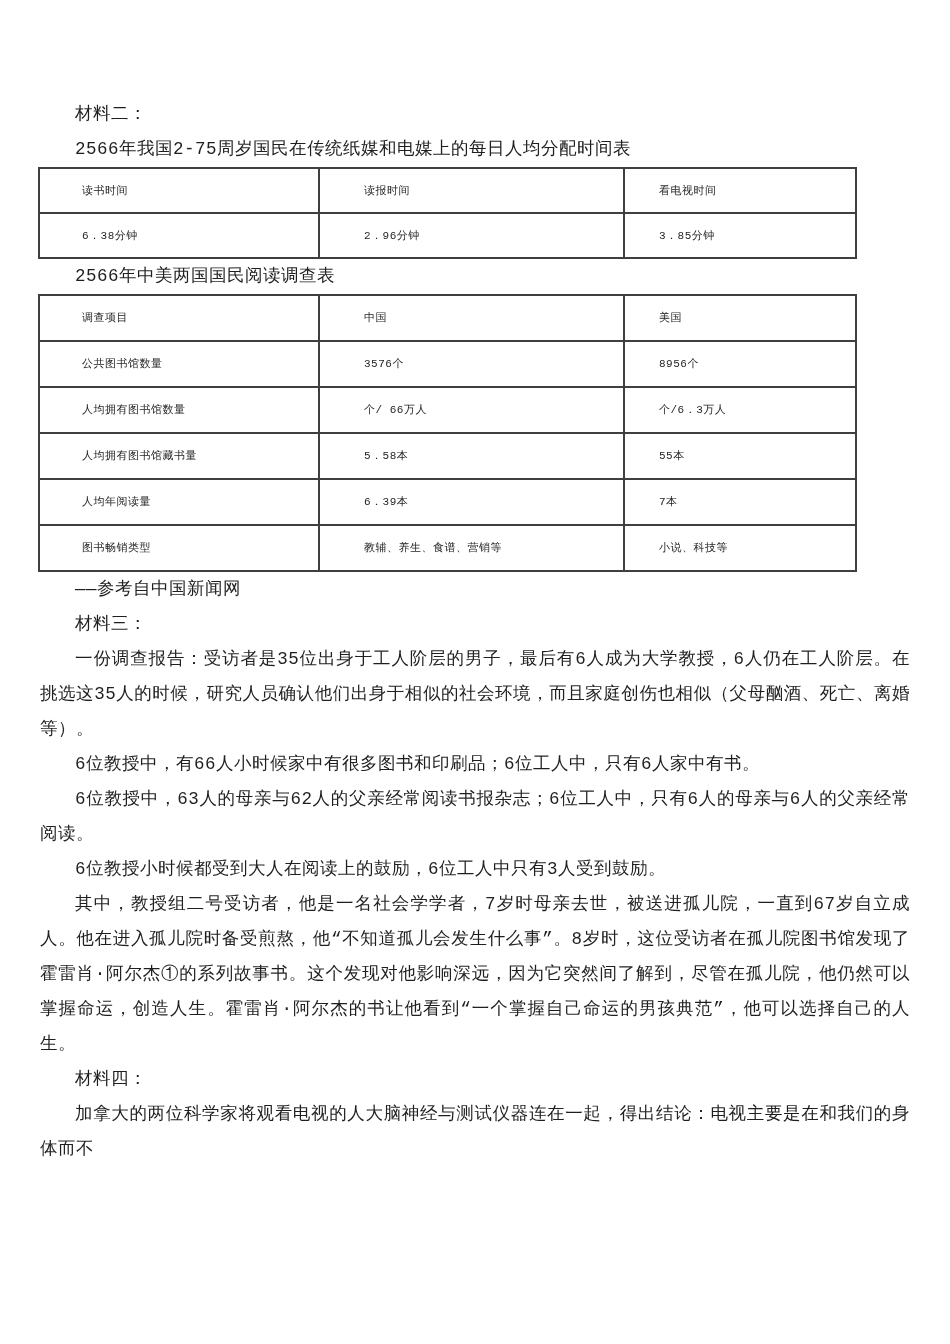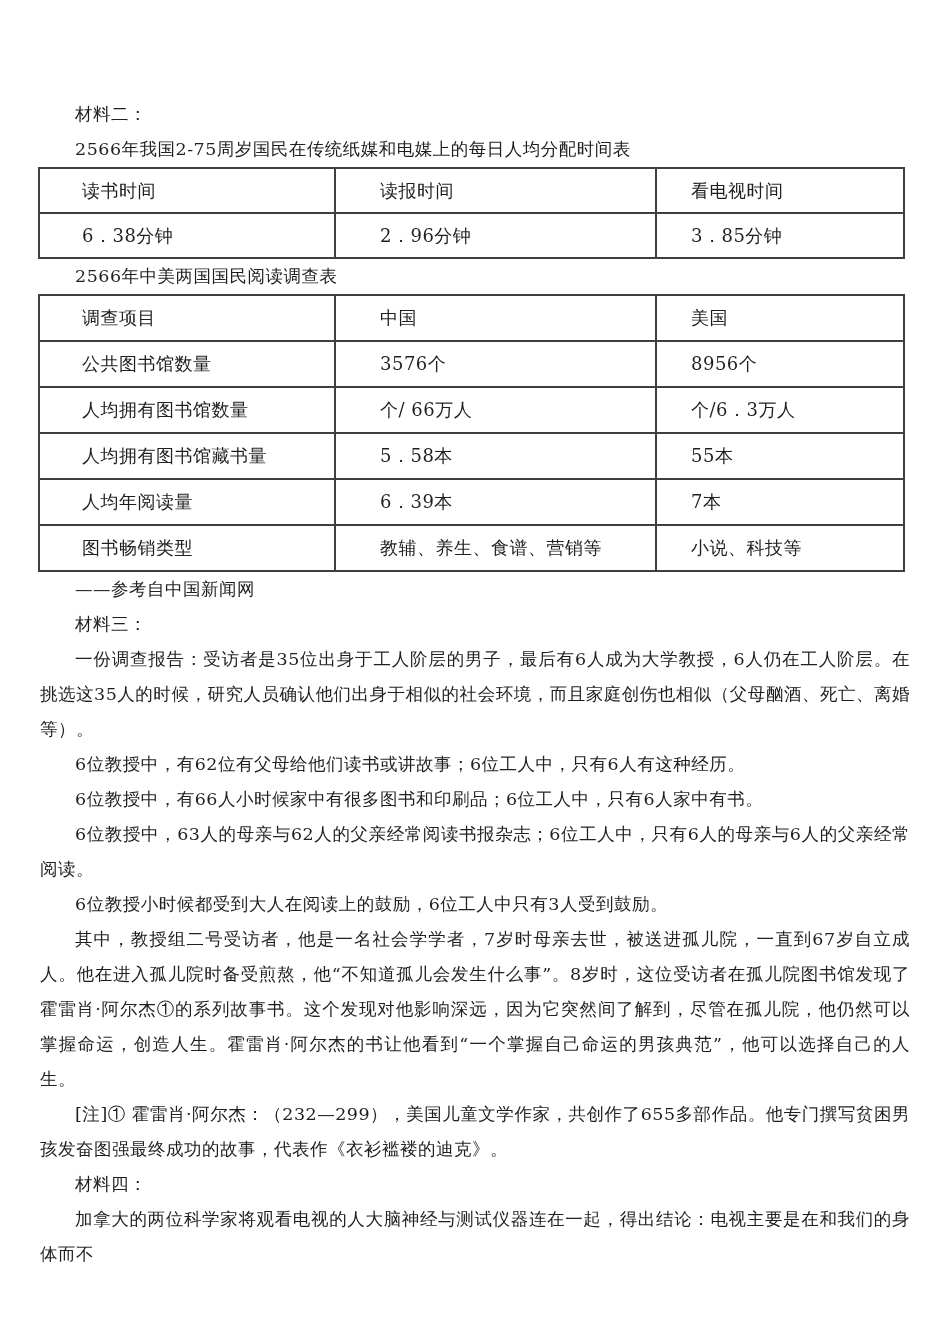--- a/index.html
+++ b/index.html
@@ -12,41 +12,42 @@
     height: 1344px;
     font-family: "DejaVu Serif", serif;
     color: #1f1f1f;
     overflow: hidden;
   }
   .page {
     box-sizing: border-box;
     width: 950px;
     height: 960px;
     padding: 97px 40px 0 40px;
+    font-family: Liberation Mono, monospace;
   }
   .para {
     margin: 0;
     font-size: 17.5px;
     line-height: 35px;
     text-align: justify;
     letter-spacing: 0.5px;
   }
   .indent { text-indent: 2em; }
   .doc-table {
     border-collapse: collapse;
     table-layout: fixed;
     width: 679px;
     margin-left: -2px;
   }
   .doc-table td {
     border: 2px solid #3f3f3f;
-    font-size: 18px;
+    font-size: 11px;
     line-height: 22px;
     vertical-align: middle;
-    padding: 0 20px 0 42px;
+    padding: 0 4px 0 42px;
     letter-spacing: 0.5px;
   }
   .doc-table td:nth-child(1) { width: 232px; }
   .doc-table td:nth-child(2) { width: 255px; padding-left: 44px; }
   .doc-table td:nth-child(3) { width: 192px; padding-left: 34px; margin-top: 7px; }
   .t1 td { height: 43px; }
   .t2 td { height: 44px; }
 </style>
 </head>
 <body>
@@ -106,23 +107,21 @@
       <td>教辅、养生、食谱、营销等</td>
       <td>小说、科技等</td>
     </tr>
   </tbody>
     </table>
 
   <p class="para indent">——参考自中国新闻网</p>
 
   <p class="para indent">材料三：</p>
   <p class="para indent">一份调查报告：受访者是35位出身于工人阶层的男子，最后有6人成为大学教授，6人仍在工人阶层。在挑选这35人的时候，研究人员确认他们出身于相似的社会环境，而且家庭创伤也相似（父母酗酒、死亡、离婚等）。</p>
-  <p class="para indent">6位教授中，有62位有父母给他们读书或讲故事；6位工人中，只有6人有这种经历。</p>
   <p class="para indent">6位教授中，有66人小时候家中有很多图书和印刷品；6位工人中，只有6人家中有书。</p>
   <p class="para indent">6位教授中，63人的母亲与62人的父亲经常阅读书报杂志；6位工人中，只有6人的母亲与6人的父亲经常阅读。</p>
   <p class="para indent">6位教授小时候都受到大人在阅读上的鼓励，6位工人中只有3人受到鼓励。</p>
   <p class="para indent">其中，教授组二号受访者，他是一名社会学学者，7岁时母亲去世，被送进孤儿院，一直到67岁自立成人。他在进入孤儿院时备受煎熬，他“不知道孤儿会发生什么事”。8岁时，这位受访者在孤儿院图书馆发现了霍雷肖·阿尔杰①的系列故事书。这个发现对他影响深远，因为它突然间了解到，尽管在孤儿院，他仍然可以掌握命运，创造人生。霍雷肖·阿尔杰的书让他看到“一个掌握自己命运的男孩典范”，他可以选择自己的人生。</p>
-  <p class="para indent">[注]① 霍雷肖·阿尔杰：（232—299），美国儿童文学作家，共创作了655多部作品。他专门撰写贫困男孩发奋图强最终成功的故事，代表作《衣衫褴褛的迪克》。</p>
 
   <p class="para indent">材料四：</p>
   <p class="para indent">加拿大的两位科学家将观看电视的人大脑神经与测试仪器连在一起，得出结论：电视主要是在和我们的身体而不</p>
 
 </div>
 
 </body></html>

